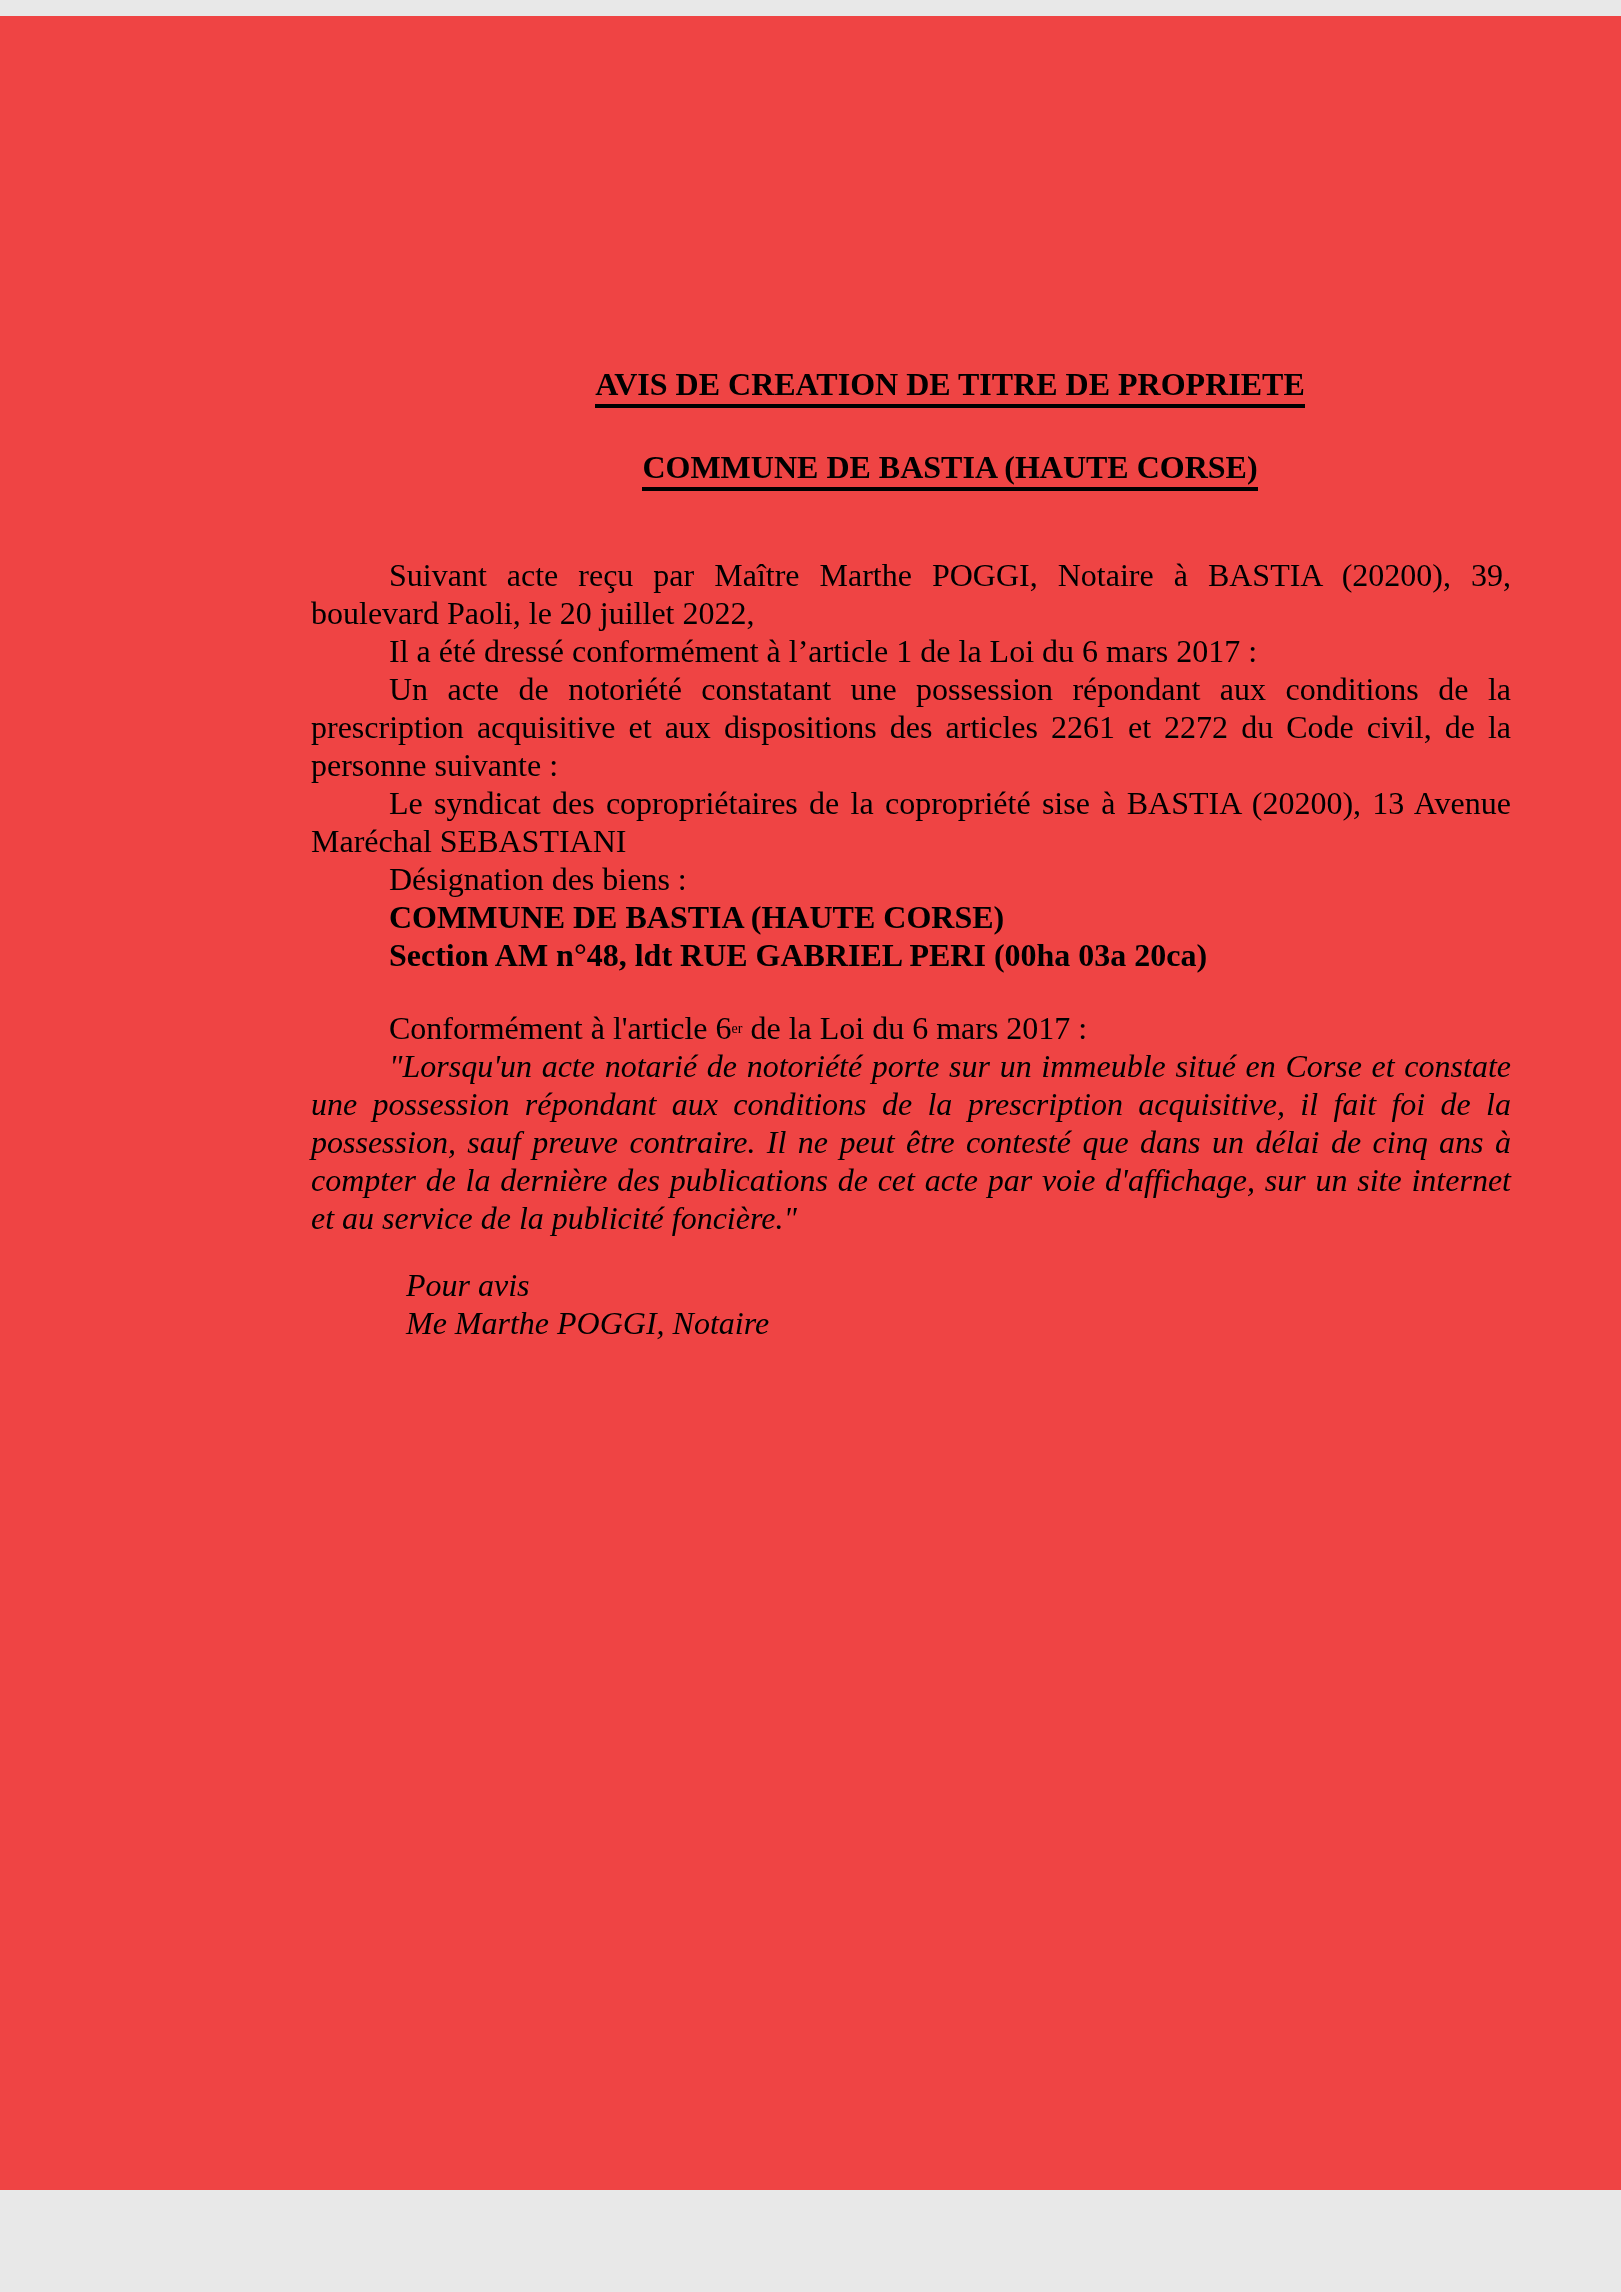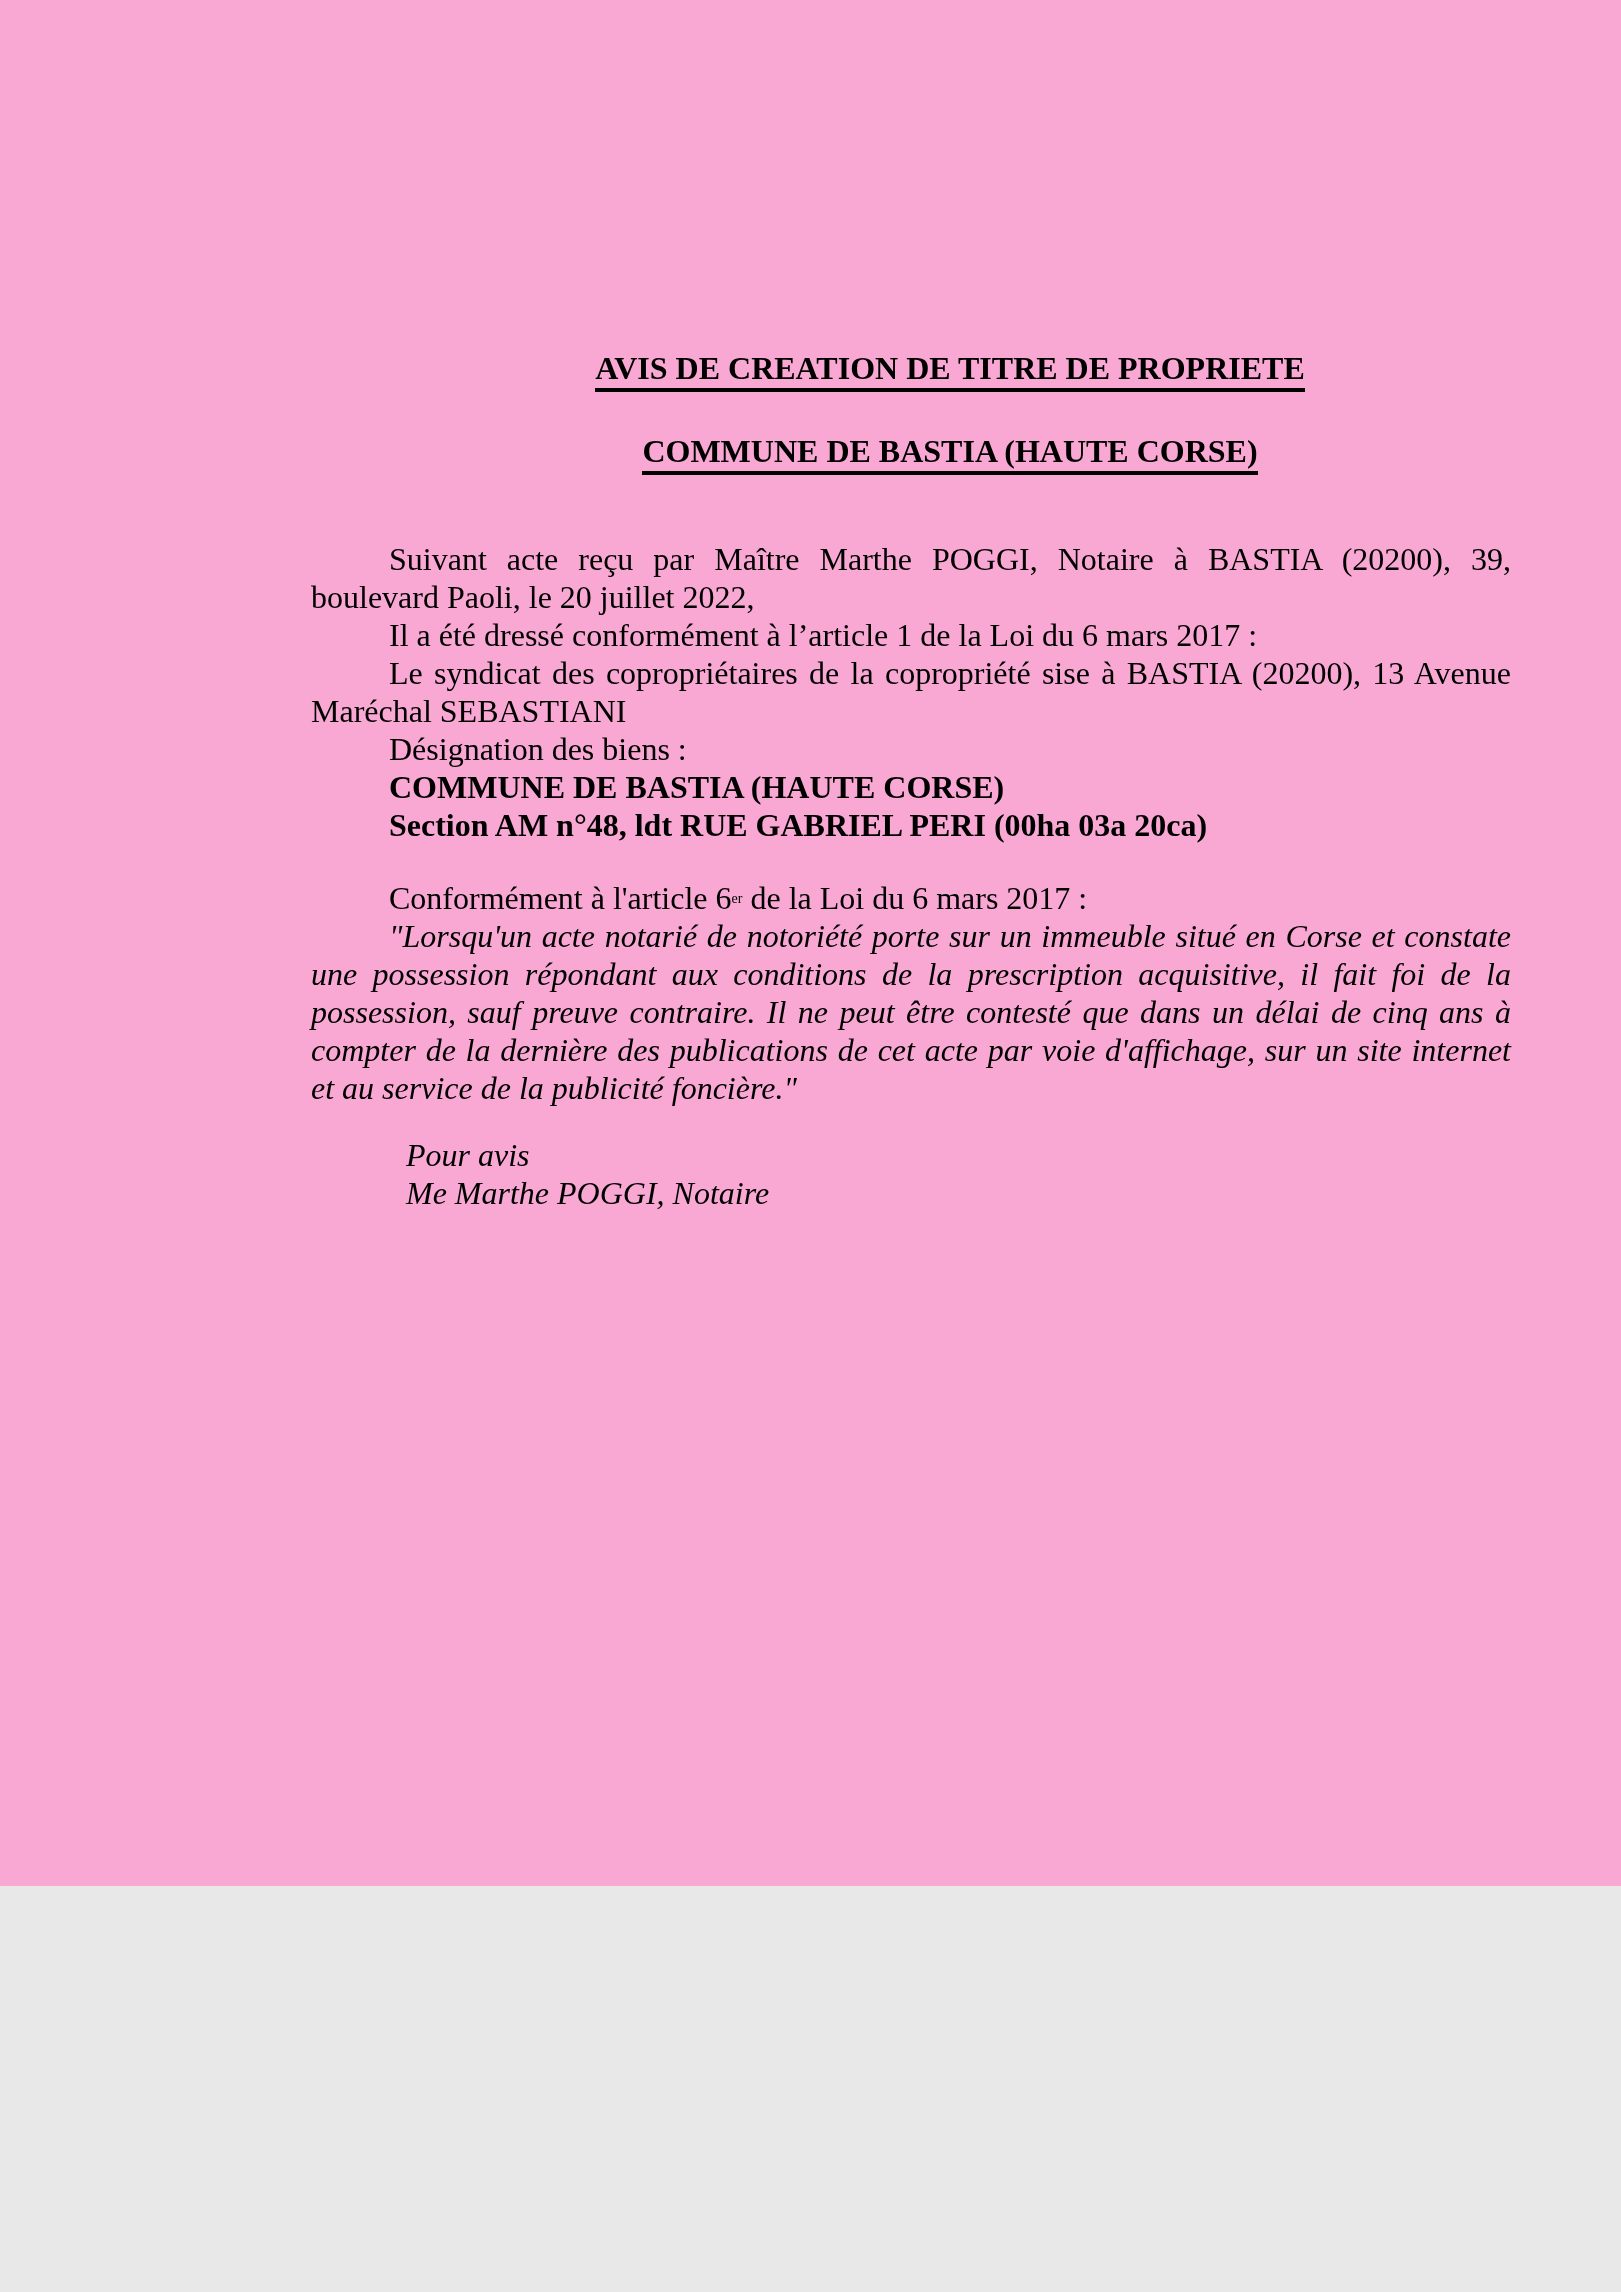--- a/index.html
+++ b/index.html
@@ -3,28 +3,28 @@
 <meta charset="utf-8">
 <style>
   html, body {
     margin: 0;
     padding: 0;
     background: #e8e8e8;
   }
   .page {
     position: relative;
     width: 1621px;
-    height: 1886px;
-    background: #f9a8d4;
+    height: 2174px;
+    background: #ef4444;
     color: #000000;
     font-family: "Liberation Serif", serif;
     font-size: 32px;
     line-height: 38px;
     overflow: hidden;
-    margin: 0 auto;
+    margin: 16px auto;
   }
   .content {
     position: absolute;
     left: 311px;
     top: 349px;
     width: 1200px;
   }
   .doc-title {
     text-align: center;
     font-weight: bold;
@@ -78,20 +78,21 @@
   <div class="content">
 
     <p class="doc-title"><span class="underlined">AVIS DE CREATION DE TITRE DE PROPRIETE</span></p>
 
     <p class="doc-title second"><span class="underlined">COMMUNE DE BASTIA (HAUTE CORSE)</span></p>
 
     <p class="para first-body">Suivant acte reçu par Maître Marthe POGGI, Notaire à BASTIA (20200), 39, boulevard Paoli, le 20 juillet 2022,</p>
 
     <p class="para">Il a été dressé conformément à l’article 1 de la Loi du 6 mars 2017 :</p>
 
+    <p class="para">Un acte de notoriété constatant une possession répondant aux conditions de la prescription acquisitive et aux dispositions des articles 2261 et 2272 du Code civil, de la personne suivante :</p>
 
     <p class="para">Le syndicat des copropriétaires de la copropriété sise à BASTIA (20200), 13 Avenue Maréchal SEBASTIANI</p>
 
     <p class="para">Désignation des biens :</p>
 
     <p class="para bold">COMMUNE DE BASTIA (HAUTE CORSE)</p>
 
 
     <p class="para bold">Section AM n°48, ldt RUE GABRIEL PERI (00ha 03a 20ca)</p>
 

